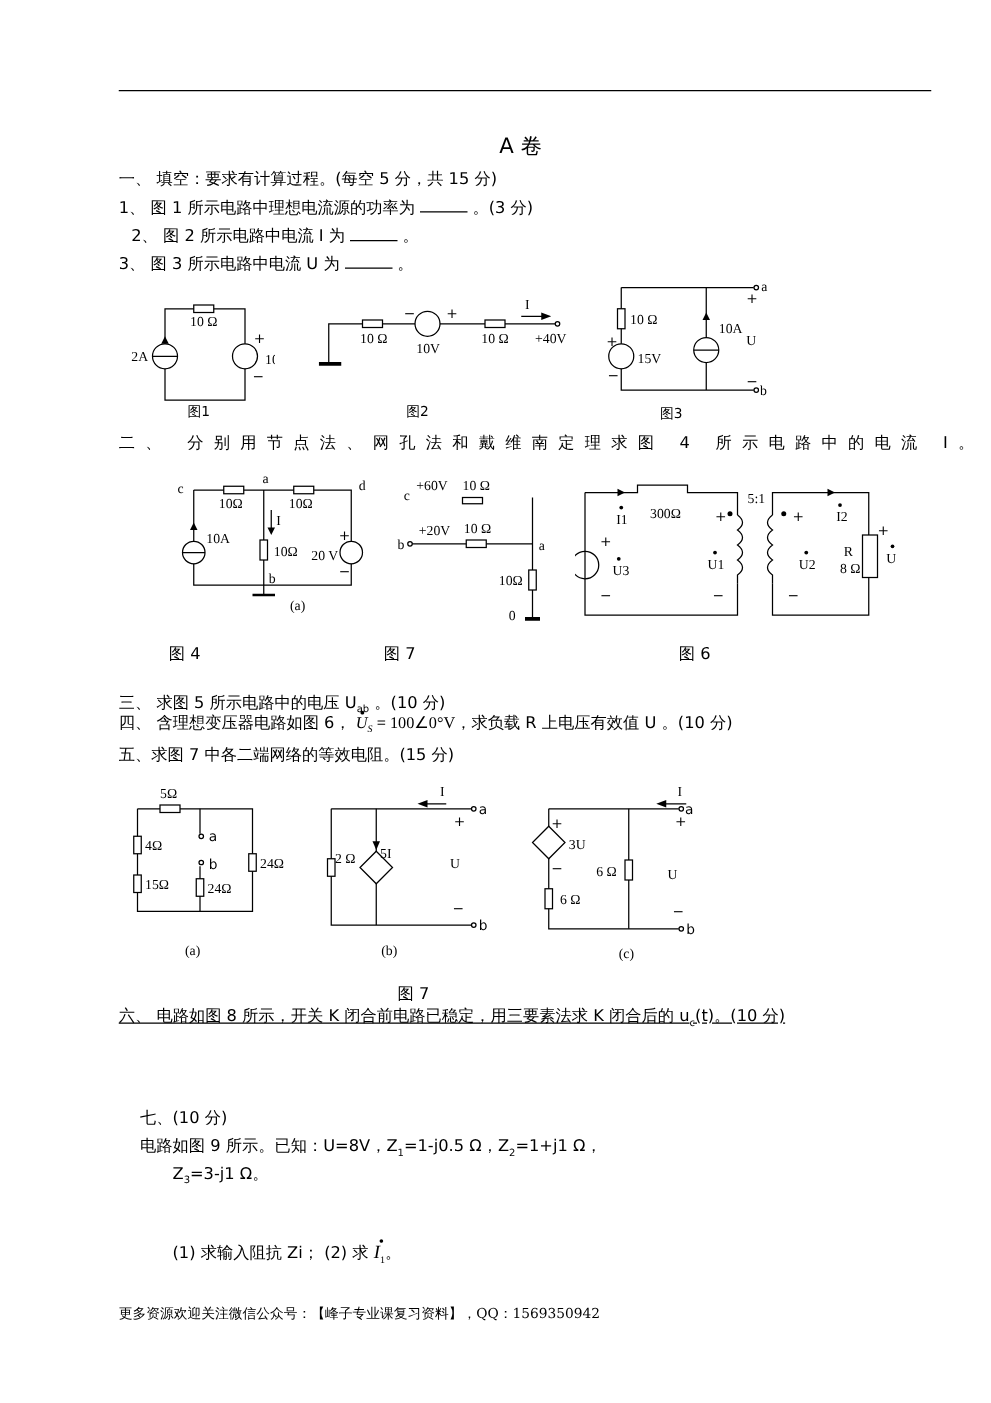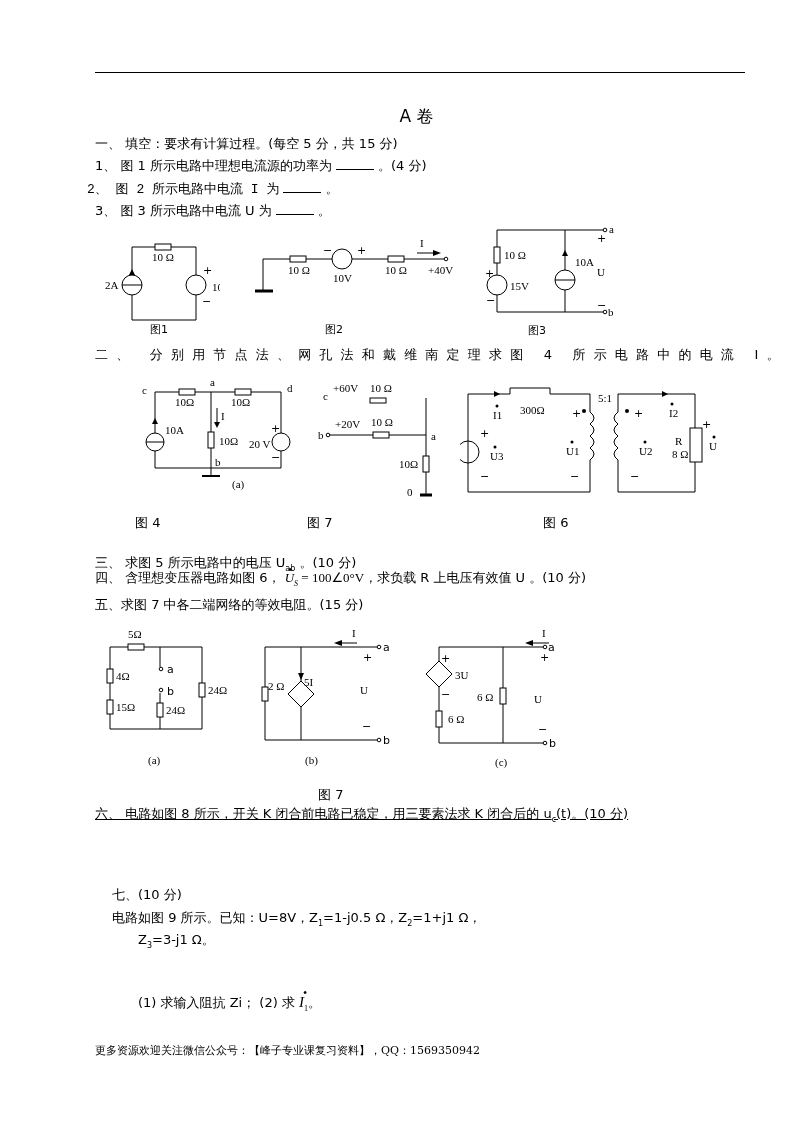--- a/index.html
+++ b/index.html
@@ -19,23 +19,23 @@
 </style>
 </head>
 <body>
 
 <div class="hr"></div>
 
 <div class="abs title">A 卷</div>
 
 <div class="abs line" style="left:95px;top:135px;">一、 填空：要求有计算过程。(每空 5 分，共 15 分)</div>
 <div class="abs line" style="left:95px;top:157px;">
-  <span>1、 图 1 所示电路中理想电流源的功率为</span><span class="blank"></span><span>。(4 分)</span>
-</div>
-<div class="abs line" style="left:87px;top:180px;font-family:Liberation Mono, monospace;">
+  <span>1、 图 1 所示电路中理想电流源的功率为</span><span class="blank"></span><span>。(3 分)</span>
+</div>
+<div class="abs line" style="left:105px;top:180px;">
   <span>2、 图 2 所示电路中电流 I 为</span><span class="blank"></span><span>。</span>
 </div>
 <div class="abs line" style="left:95px;top:202px;">
   <span>3、 图 3 所示电路中电流 U 为</span><span class="blank"></span><span>。</span>
 </div>
 
 <svg class="abs" style="left:100px;top:235px;" width="120" height="105">
   <g stroke="#000" fill="none" stroke-width="1">
     <polyline points="32,52 32,12 96,12 96,46"></polyline>
     <polyline points="32,60 32,85 96,85 96,46"></polyline>

